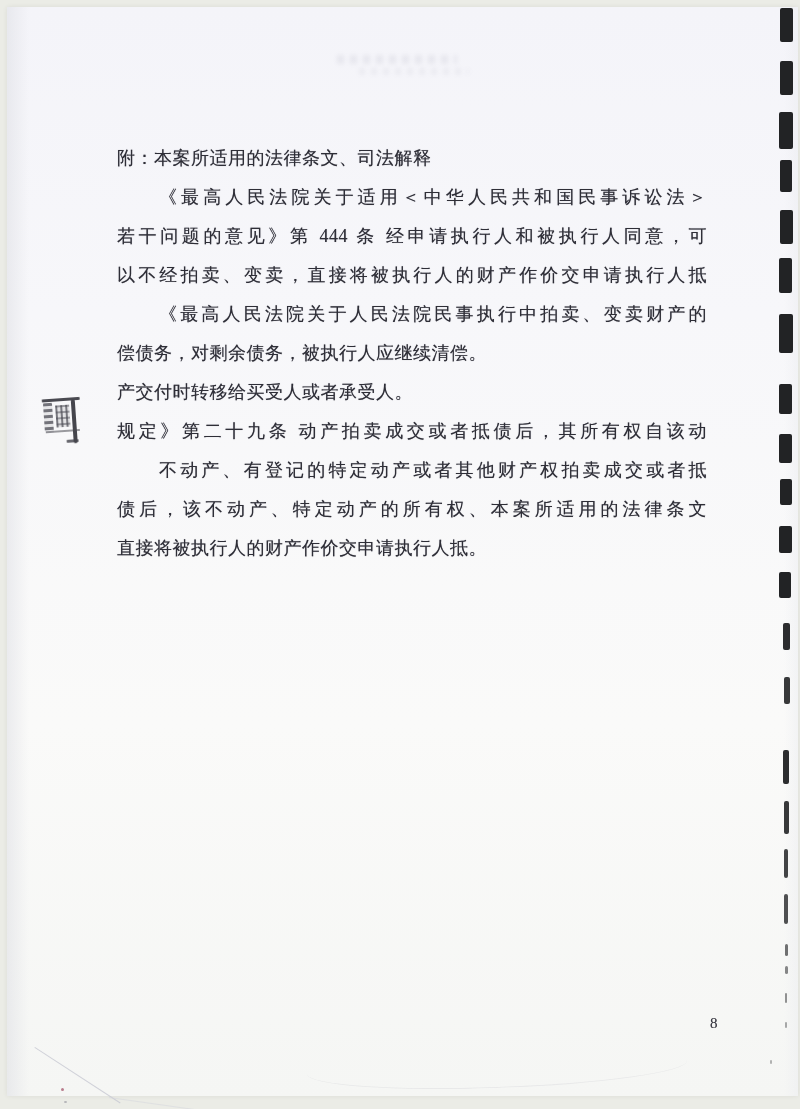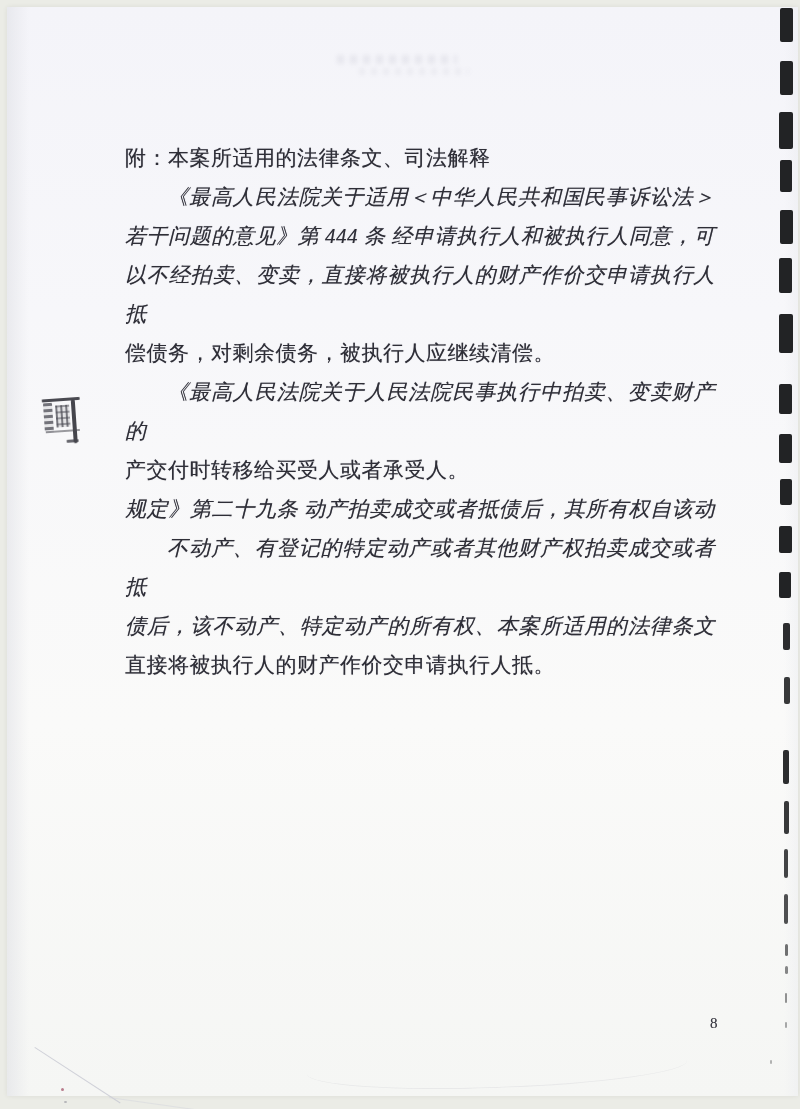--- a/index.html
+++ b/index.html
@@ -25,39 +25,38 @@
     bottom: 13px;
     background:
       linear-gradient(90deg, rgba(222,223,228,0.55) 0px, rgba(246,246,250,0) 22px),
       linear-gradient(270deg, rgba(235,236,240,0.5) 0px, rgba(246,246,250,0) 14px),
       linear-gradient(180deg, #f4f4f9 0%, #f7f7fa 28%, #fafaf9 66%, #f5f6f4 100%);
     box-shadow: 0 0 5px rgba(0,0,0,0.07);
   }
   
   .text-block {
     position: absolute;
-    left: 118px;
+    left: 110px;
     top: 132px;
     width: 590px;
-    font-size: 21px;
+    font-size: 18px;
     line-height: 39px;
     color: #2e2e37;
     text-shadow: 0 0 0.7px rgba(45,45,58,0.55);
     letter-spacing: 0.5px;
   }
   .text-block .line {
     width: 100%;
     white-space: nowrap;
   }
   .text-block .line.fill {
     white-space: normal;
     text-align: justify;
     text-align-last: justify;
     text-justify: inter-character;
-    font-style: italic;
   }
   .text-block .line.indent { text-indent: 42px; }
   
   .page-number {
     position: absolute;
     left: 703px;
     top: 1008px;
     font-size: 15px;
     color: #3a3a44;
     text-shadow: 0 0 0.5px rgba(50,50,60,0.5);
@@ -162,22 +161,22 @@
     <div class="ghost-text">
       <div class="g1"></div>
       <div class="g2"></div>
     </div>
 
     <div class="text-block">
         <div class="line">附：本案所适用的法律条文、司法解释</div>
         <div class="line indent fill">《最高人民法院关于适用＜中华人民共和国民事诉讼法＞</div>
         <div class="line fill">若干问题的意见》第 444 条 经申请执行人和被执行人同意，可</div>
         <div class="line fill">以不经拍卖、变卖，直接将被执行人的财产作价交申请执行人抵</div>
+        <div class="line indent fill">《最高人民法院关于人民法院民事执行中拍卖、变卖财产的</div>
         <div class="line">偿债务，对剩余债务，被执行人应继续清偿。</div>
-        <div class="line indent fill">《最高人民法院关于人民法院民事执行中拍卖、变卖财产的</div>
         <div class="line">产交付时转移给买受人或者承受人。</div>
         <div class="line fill">规定》第二十九条 动产拍卖成交或者抵债后，其所有权自该动</div>
         <div class="line indent fill">不动产、有登记的特定动产或者其他财产权拍卖成交或者抵</div>
         <div class="line fill">债后，该不动产、特定动产的所有权、本案所适用的法律条文</div>
         <div class="line">直接将被执行人的财产作价交申请执行人抵。</div>
       </div>
 
     <div class="stamp">
       <div class="s-top"></div>
       <div class="s-left"></div>

